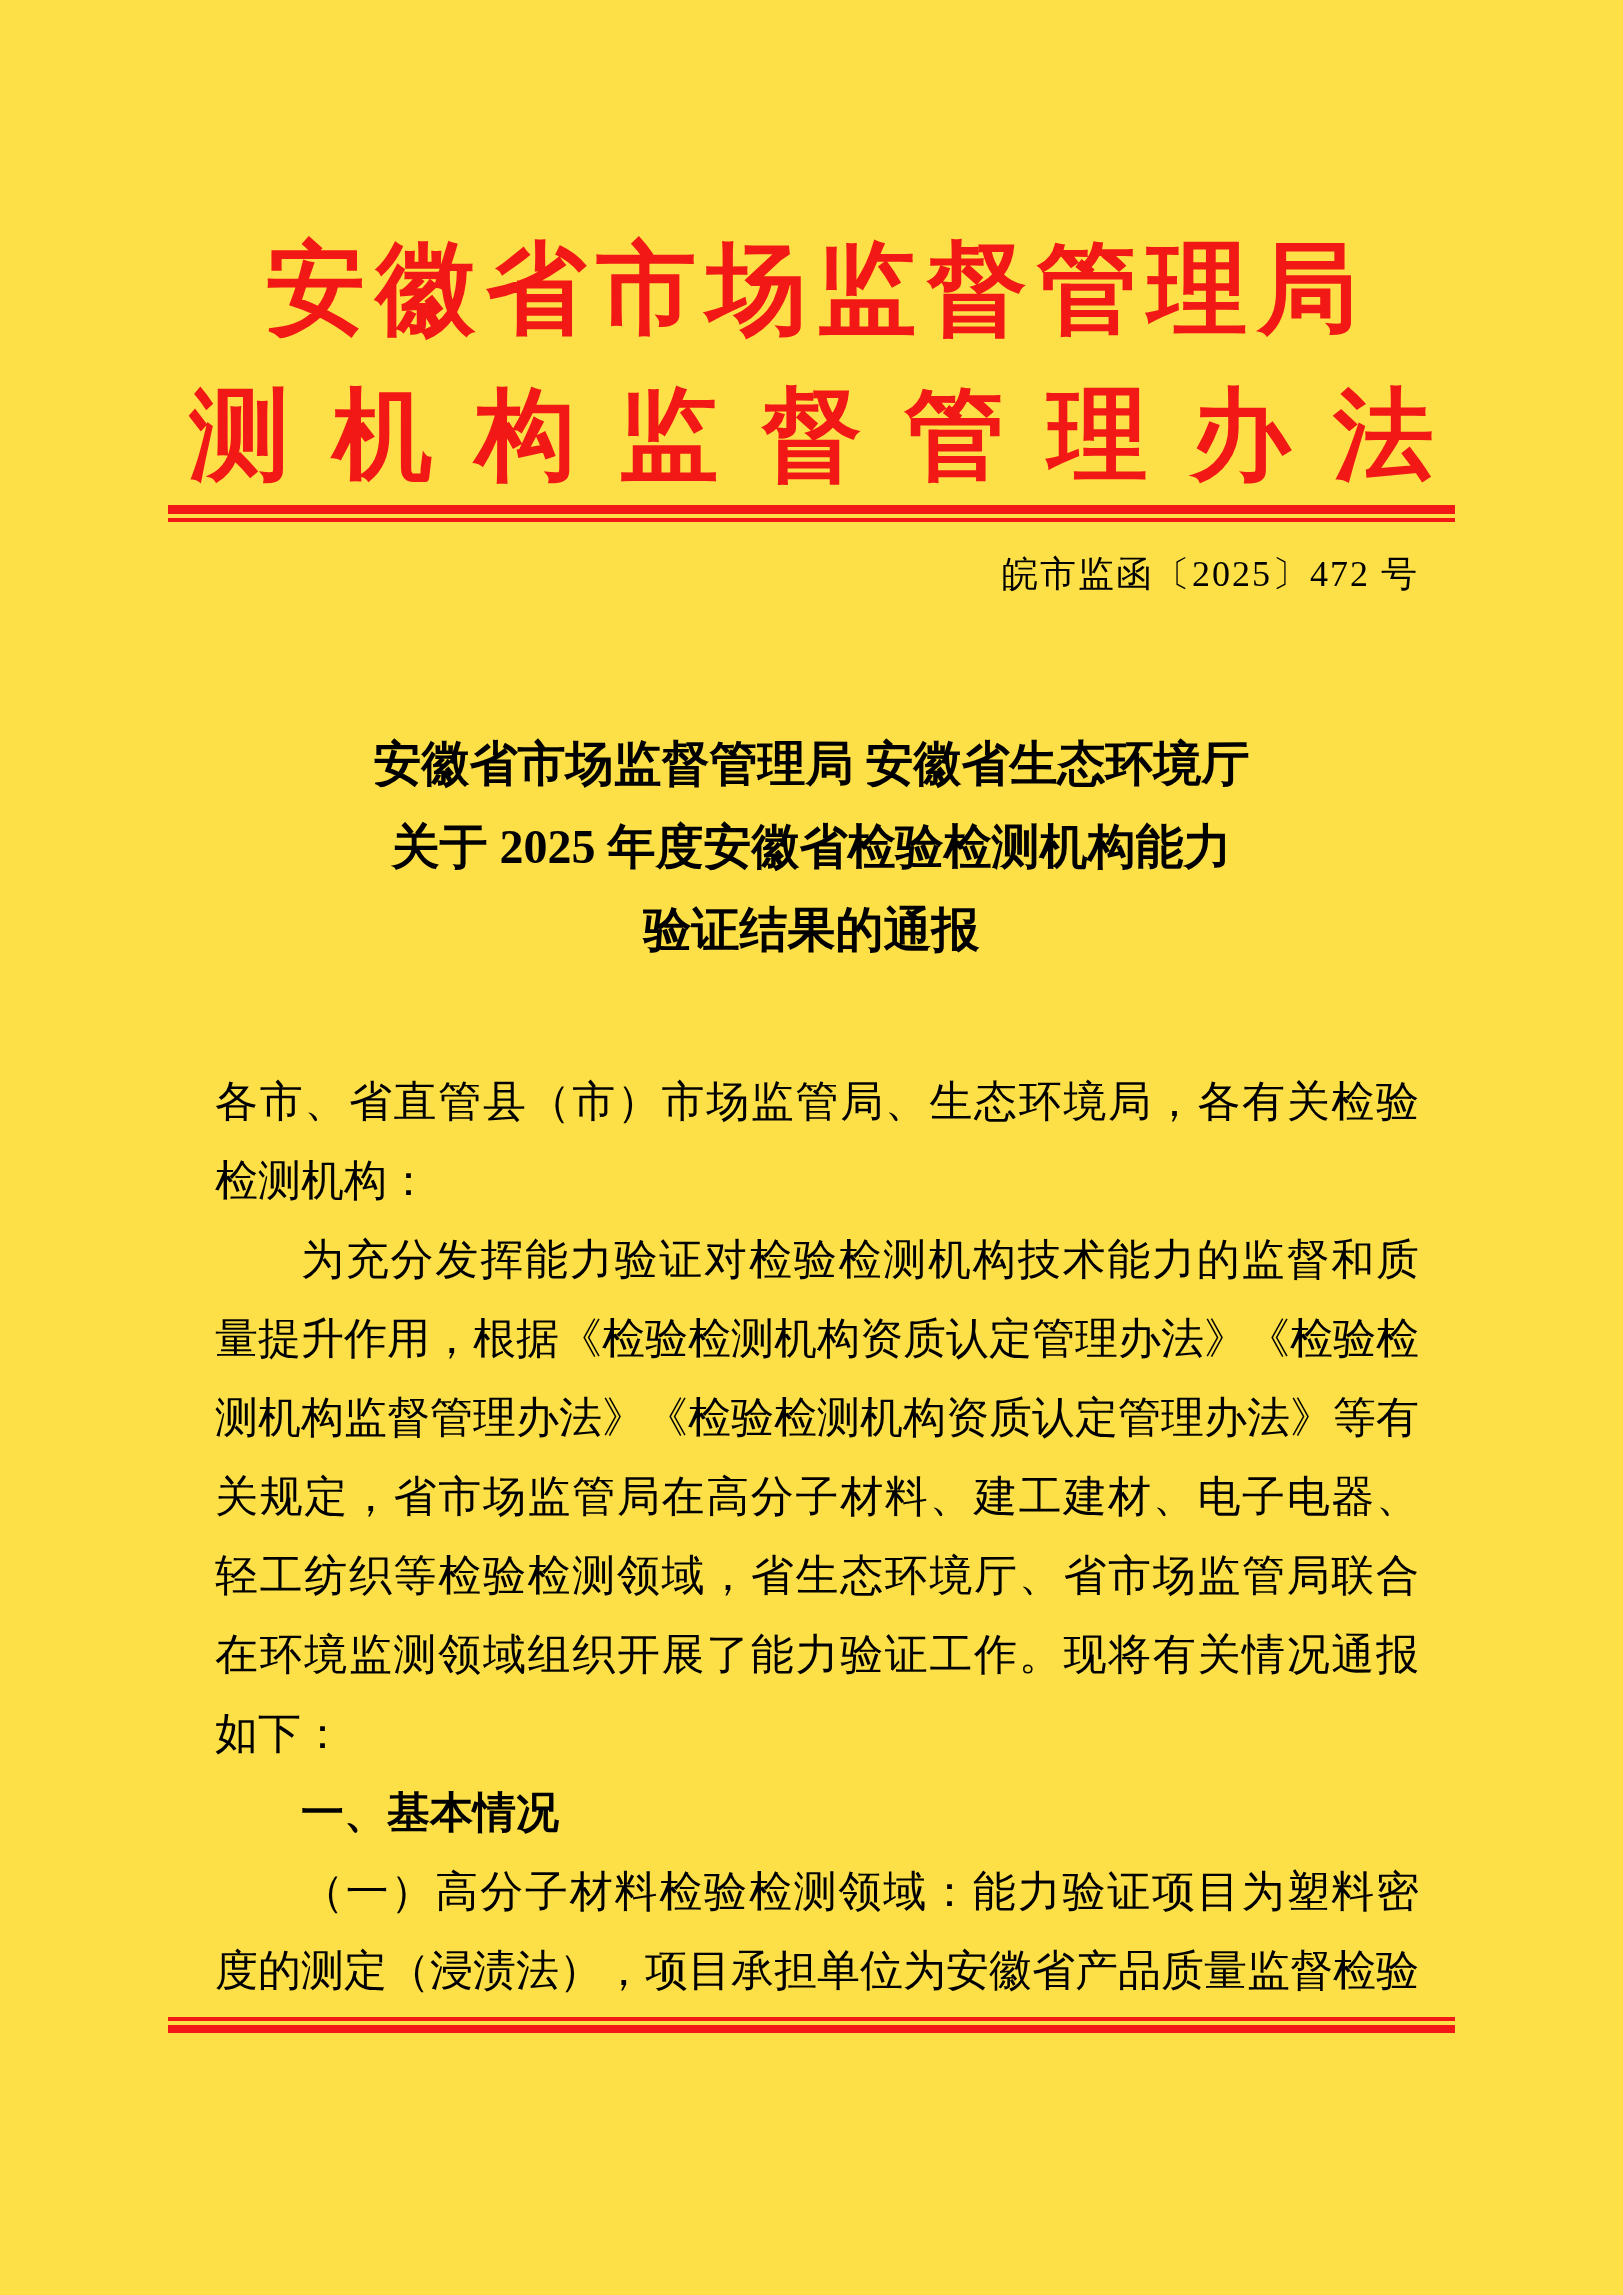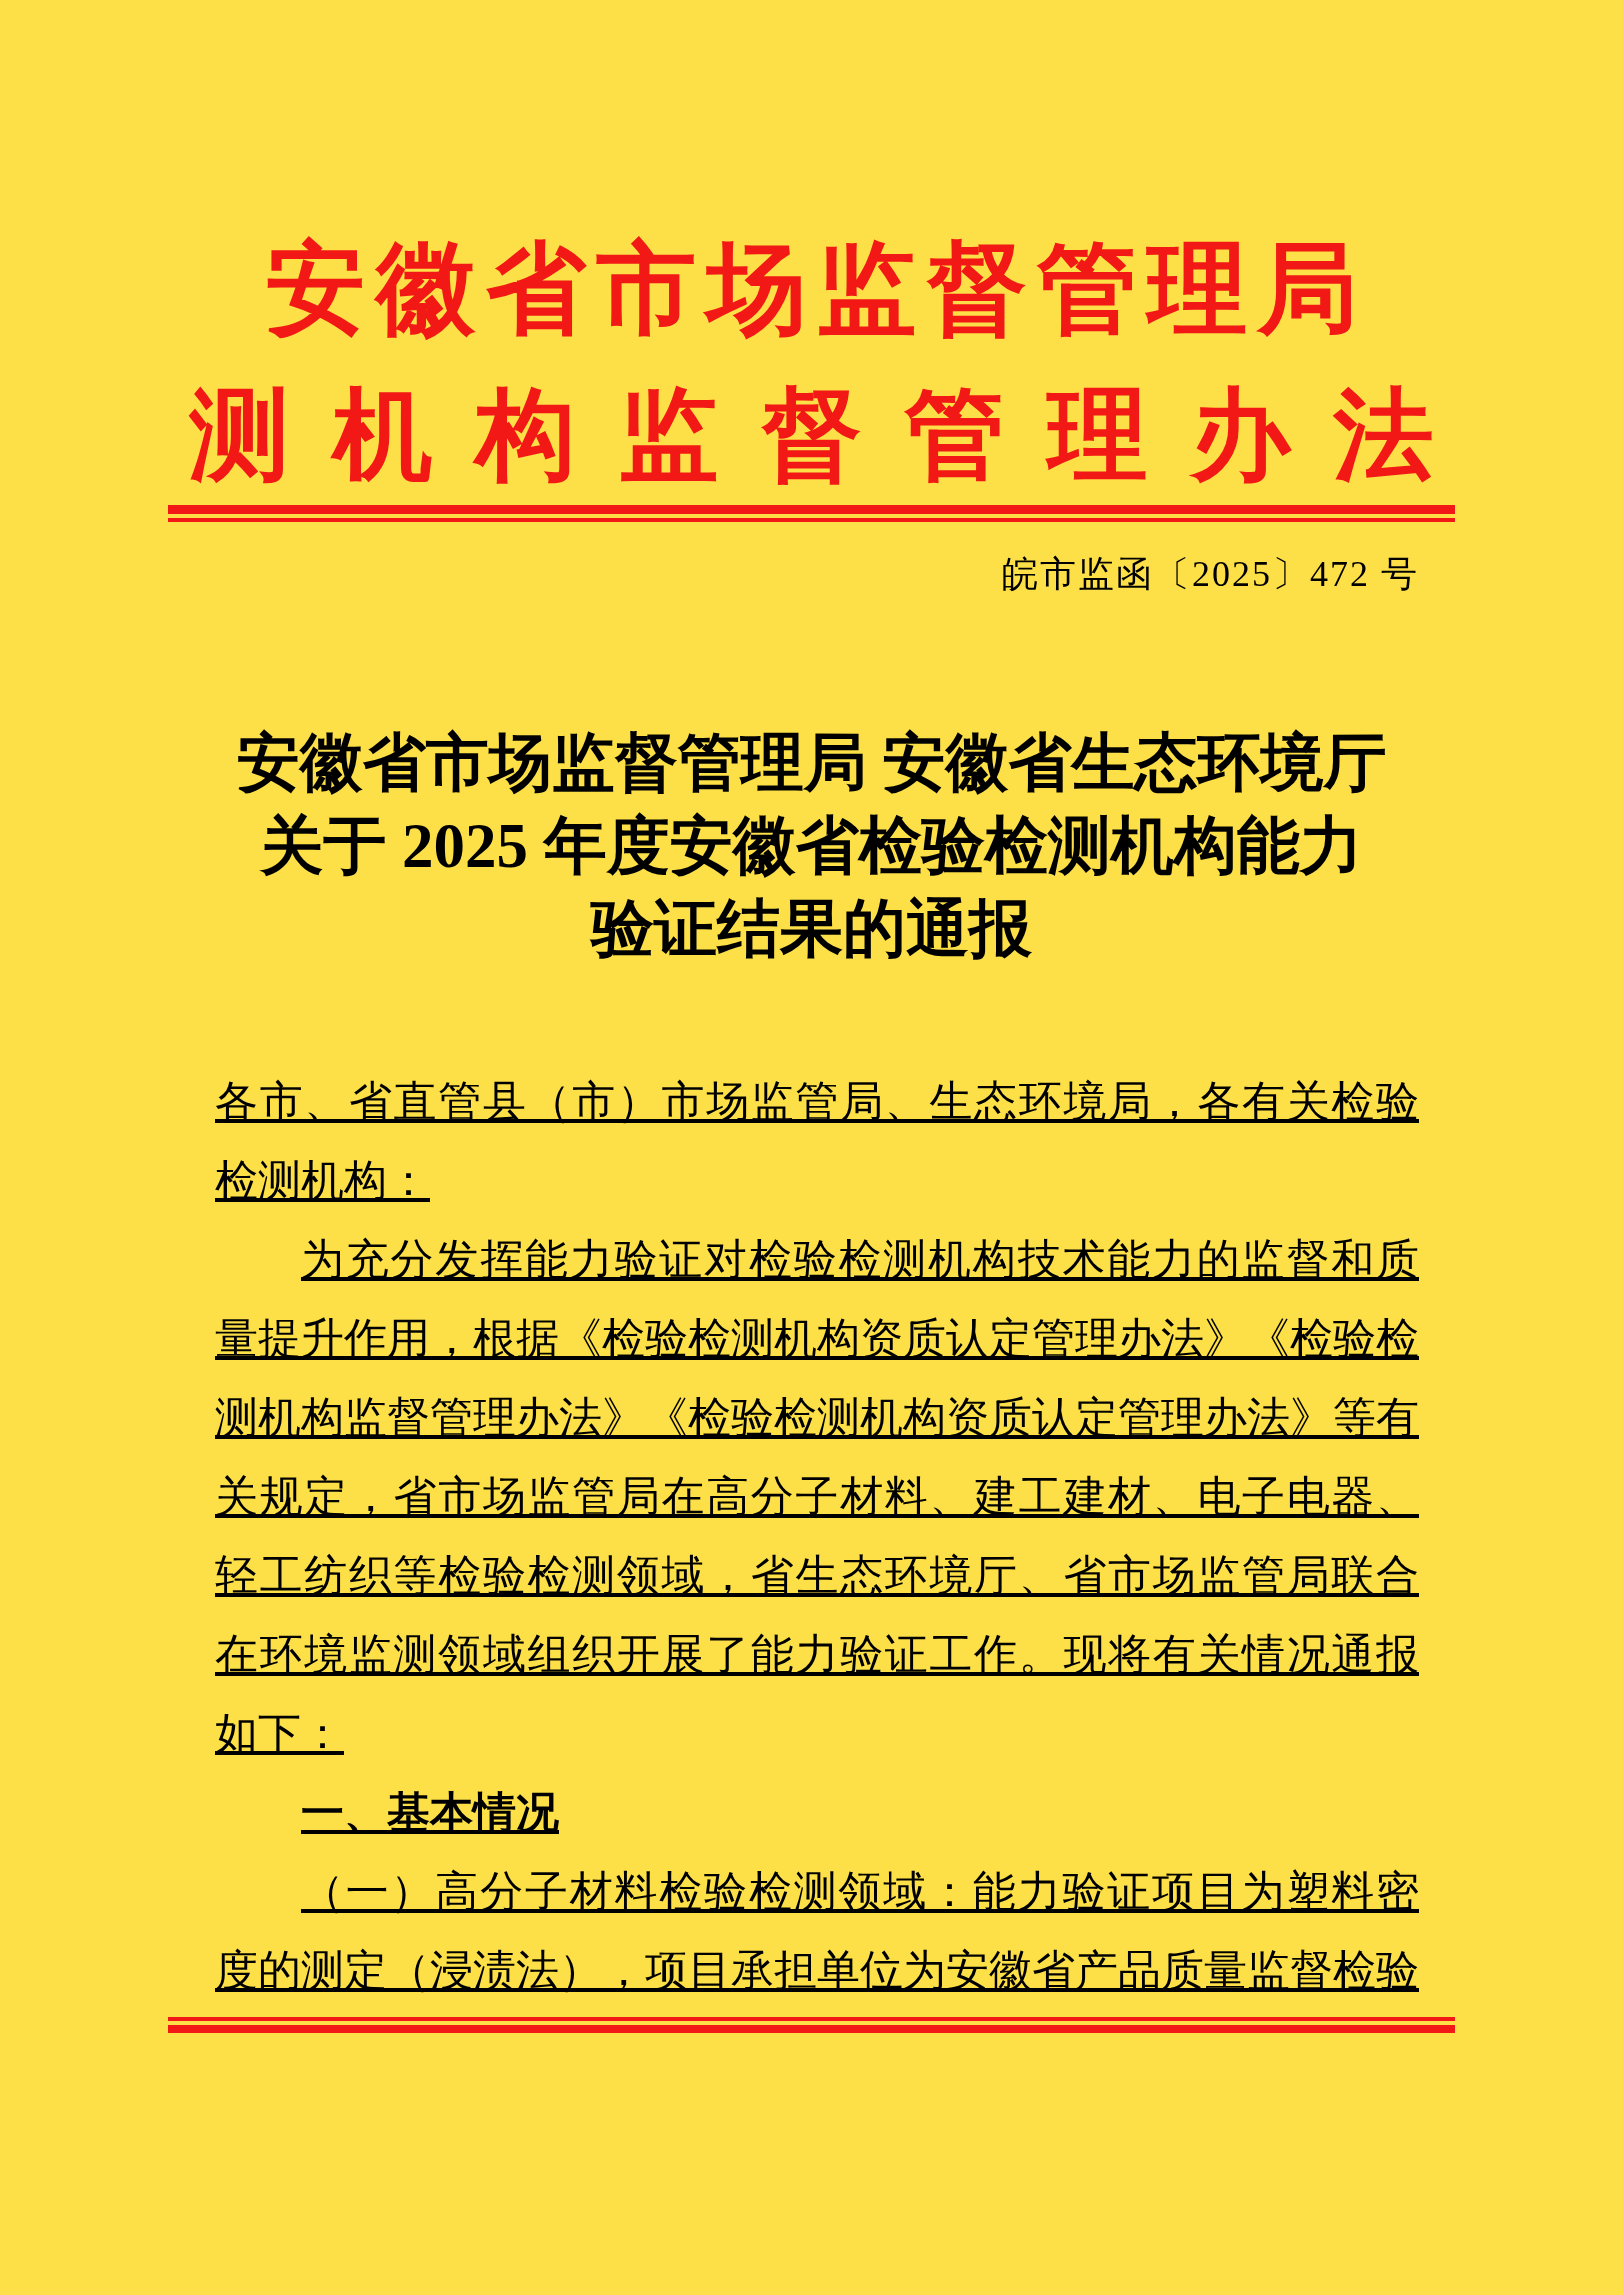--- a/index.html
+++ b/index.html
@@ -67,34 +67,33 @@
   }
 
   
   .title {
     position: absolute;
     top: 722px;
     left: 0;
     right: 0;
     text-align: center;
     font-weight: bold;
-    font-size: 63px;
+    font-size: 48px;
   }
   .title-line {
     line-height: 83px;
   }
 
   
   .body-lines {
     position: absolute;
     top: 1062px;
     left: 215px;
     width: 1204px;
     font-size: 43px;
-    text-decoration: underline;
   }
   .body-line {
     height: 79px;
     line-height: 79px;
     text-align: left;
   }
   .body-line.justify {
     text-align: justify;
     text-align-last: justify;
   }

